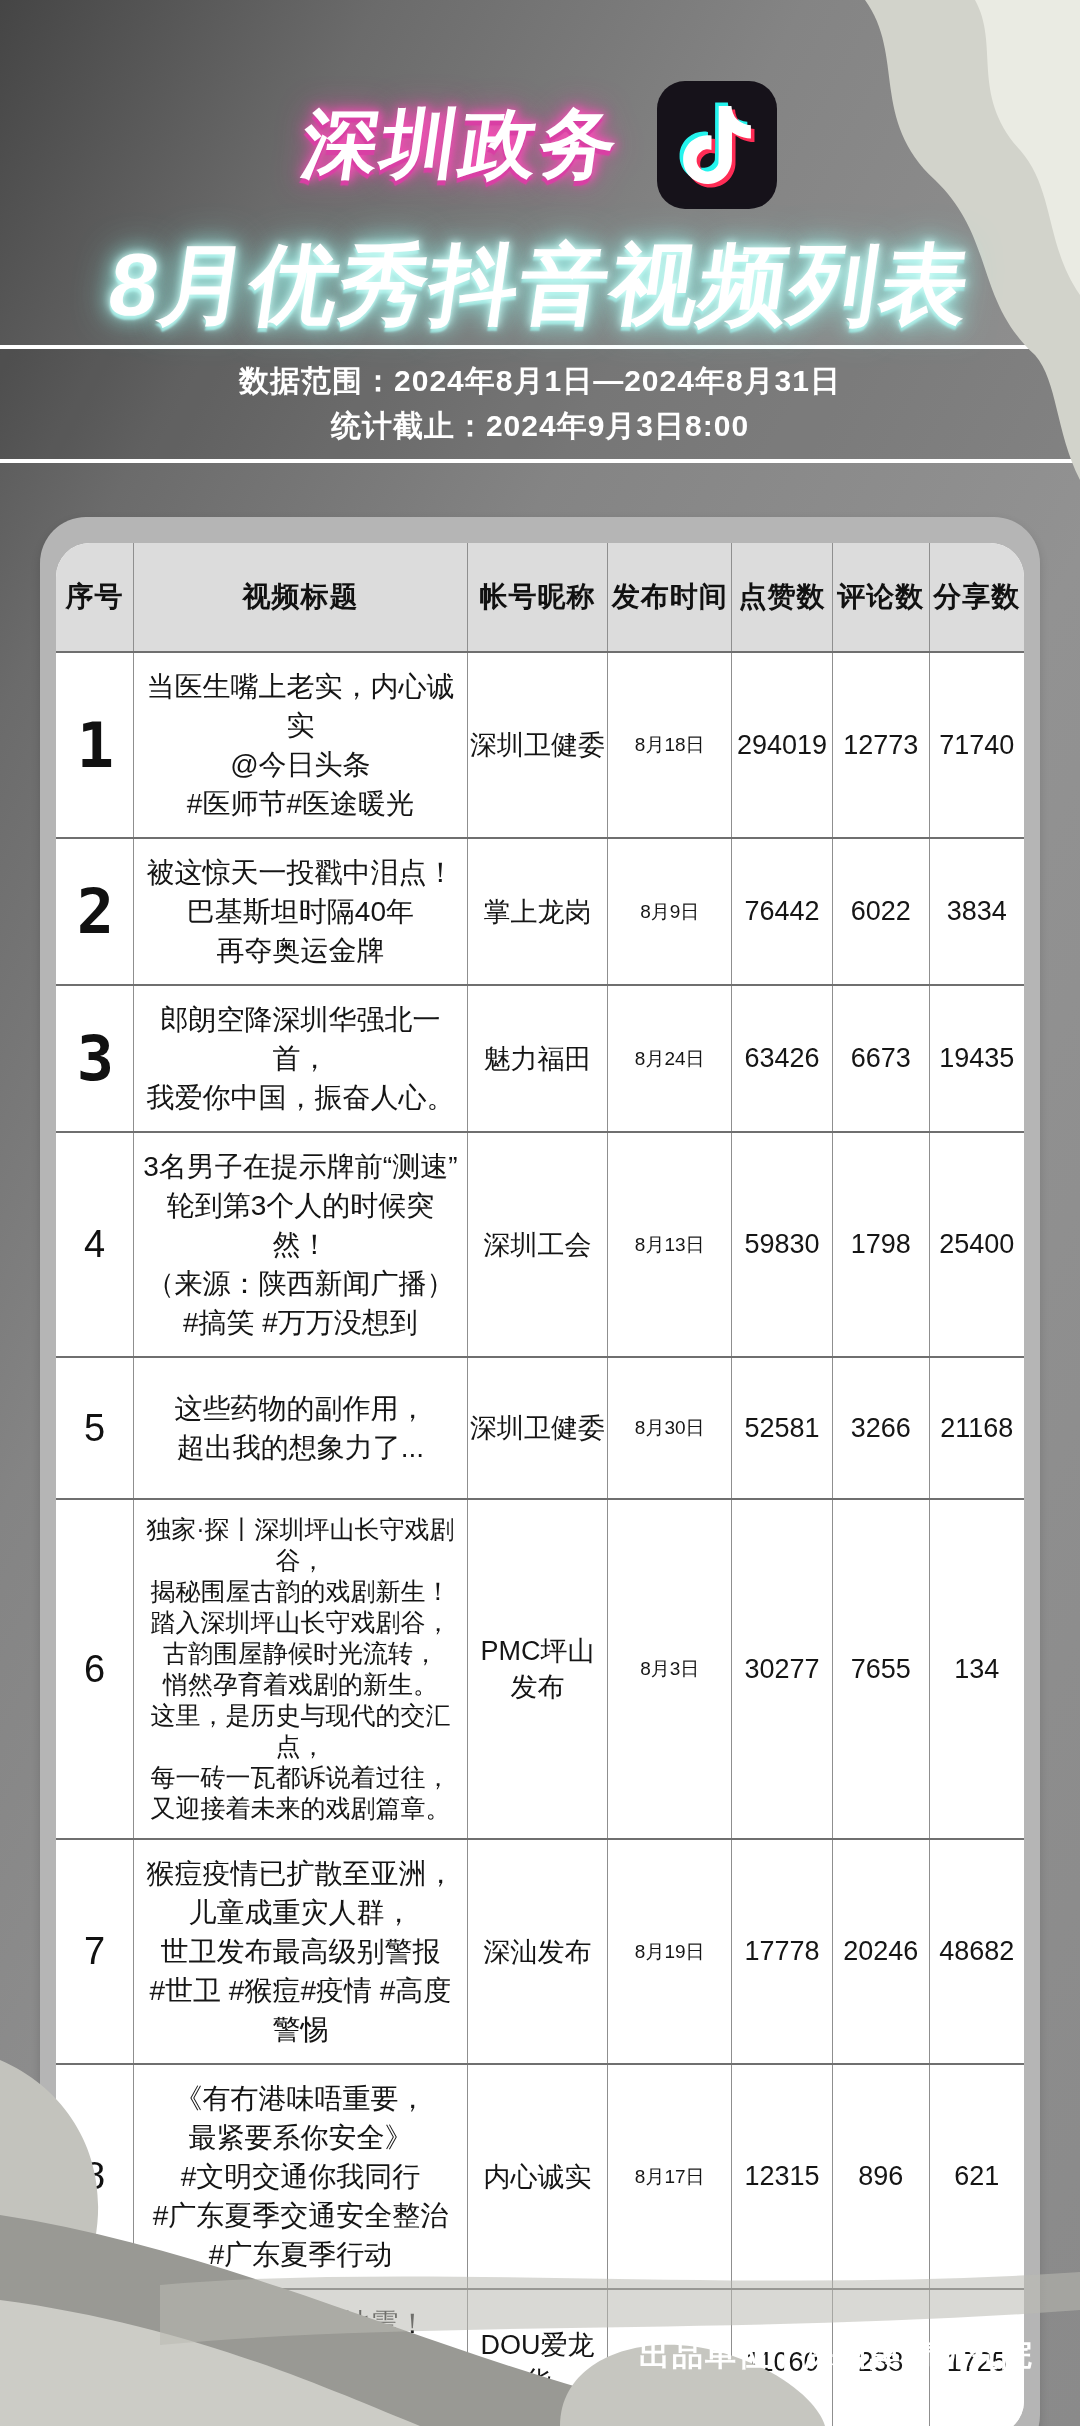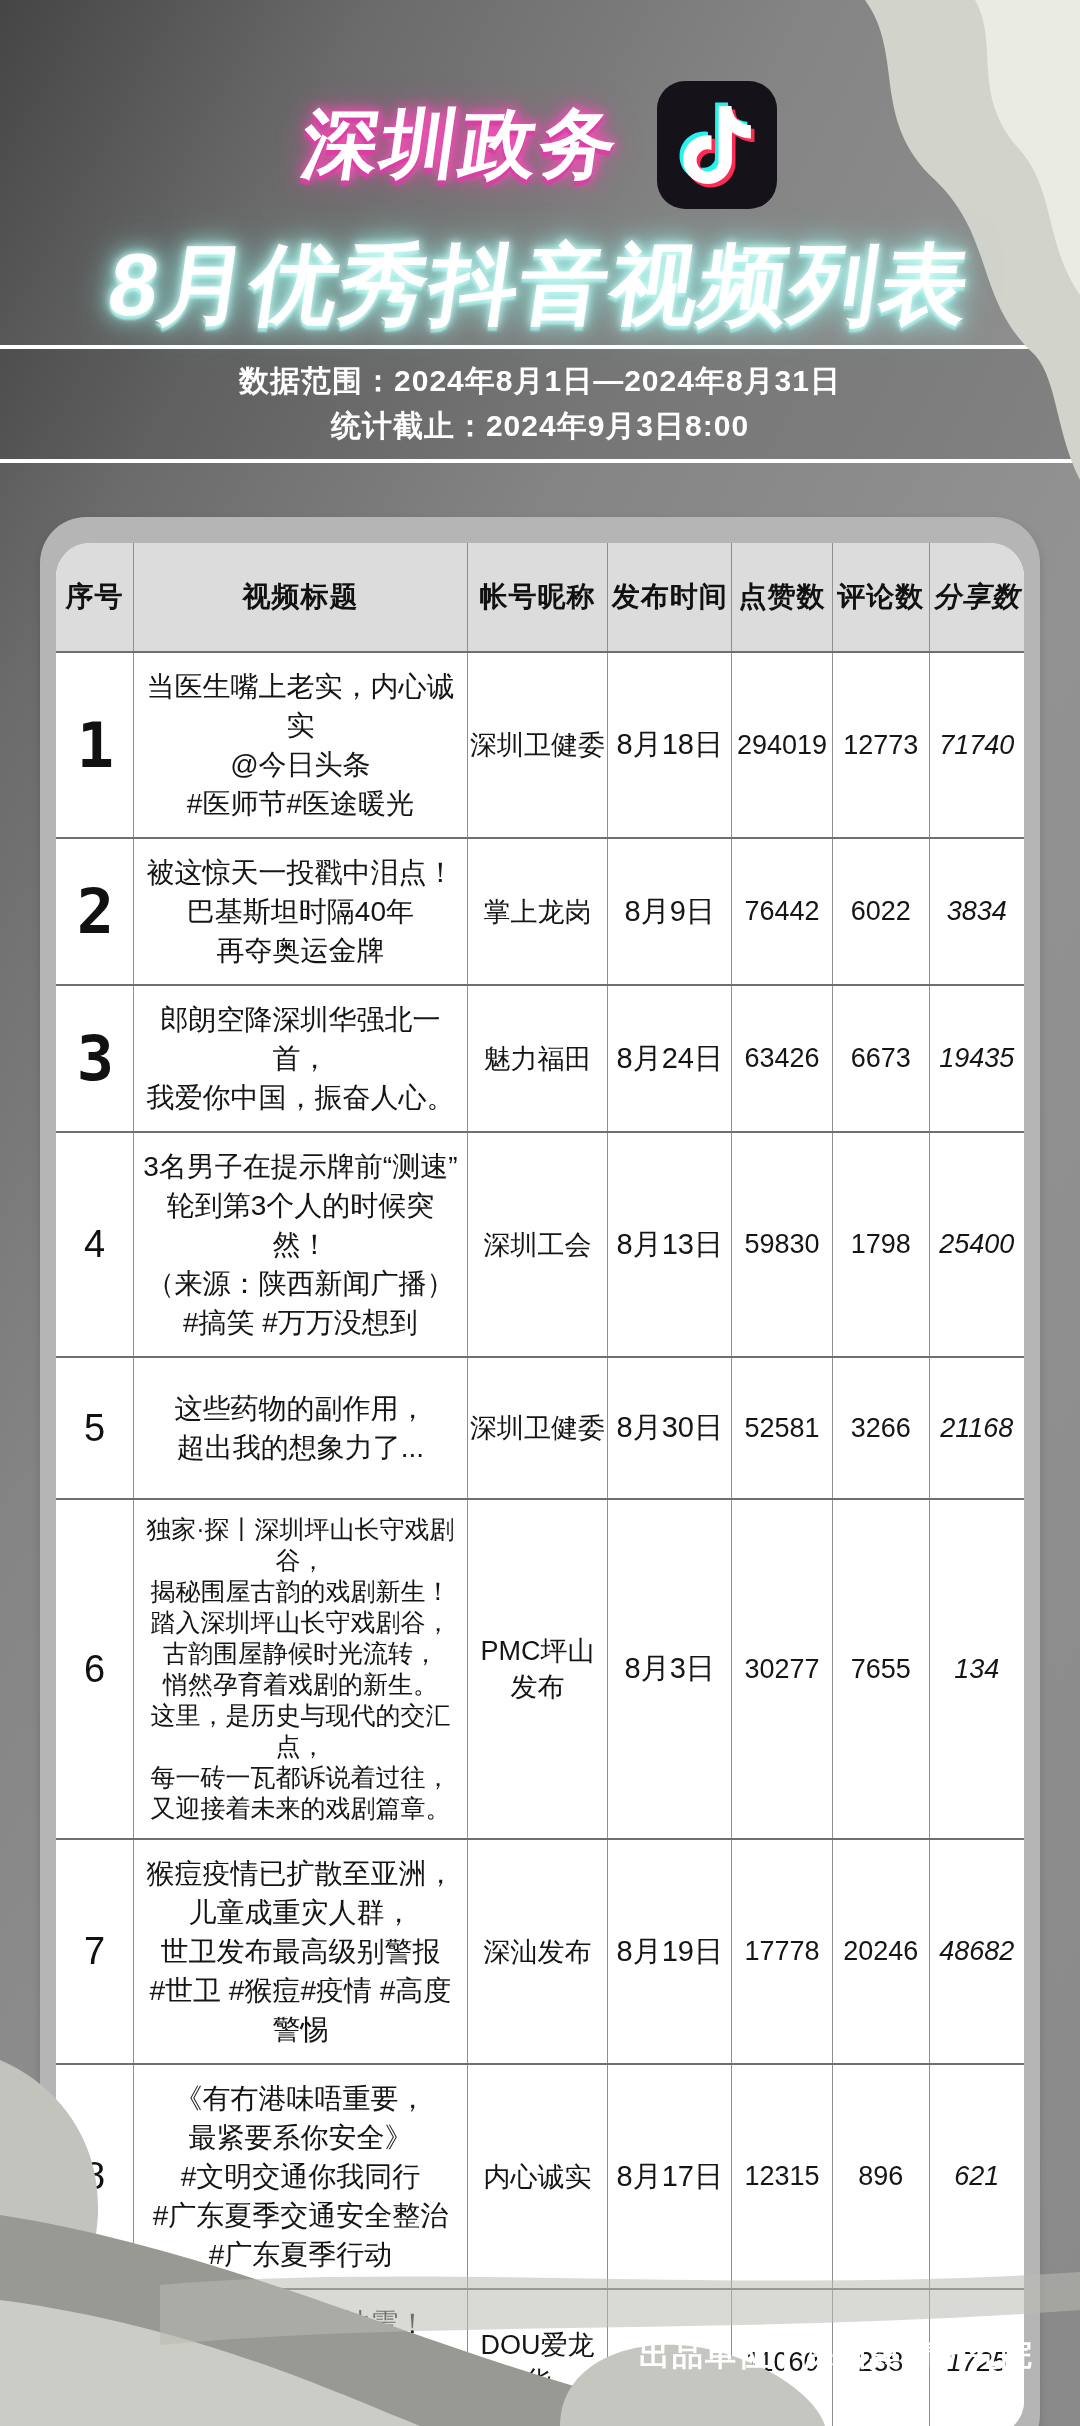--- a/index.html
+++ b/index.html
@@ -39,32 +39,32 @@
     margin:54px 40px 0;background:#b5b5b5;border-radius:46px;
     padding:26px 16px;box-shadow:0 4px 10px rgba(0,0,0,.15);
   }
   .card-inner{background:#ffffff;border-radius:34px;overflow:hidden;}
   table.vtable{width:100%;border-collapse:collapse;table-layout:fixed;}
   .vtable th{
     background:#dcdcdc;height:108px;font-size:28px;font-weight:700;color:#111;
     letter-spacing:1px;
   }
   .vtable th,.vtable td{border-right:1px solid #8f8f8f;padding:0;}
-  .vtable th:last-child,.vtable td:last-child{border-right:none;font-style:italic;}
+  .vtable th:last-child,.vtable td:last-child{border-right:none;}
   .vtable tbody td{border-top:2px solid #6f6f6f;}
   .vtable td{text-align:center;color:#151515;background:#ffffff;}
   .cell-num{font-size:38px;color:#111;}
   tr.hero .cell-num{font-family:"DejaVu Sans Mono",monospace;font-size:62px;font-weight:700;letter-spacing:-2px;}
   .title-box{
     min-height:112px;padding:14px 8px;display:flex;flex-direction:column;
     justify-content:center;align-items:center;font-size:28px;line-height:39px;
   }
   .title-box.dense{font-size:25px;line-height:31px;}
   .cell-account{font-size:27px;}
-  .cell-date{font-size:29px;}
+  .cell-date{font-size:19px;}
   .cell-metric{font-size:27px;}
   
   .footer{
     position:absolute;right:46px;bottom:50px;color:#ffffff;font-weight:700;
     font-size:31px;letter-spacing:2px;text-align:center;
   }
 </style>
 </head>
 <body>
 

